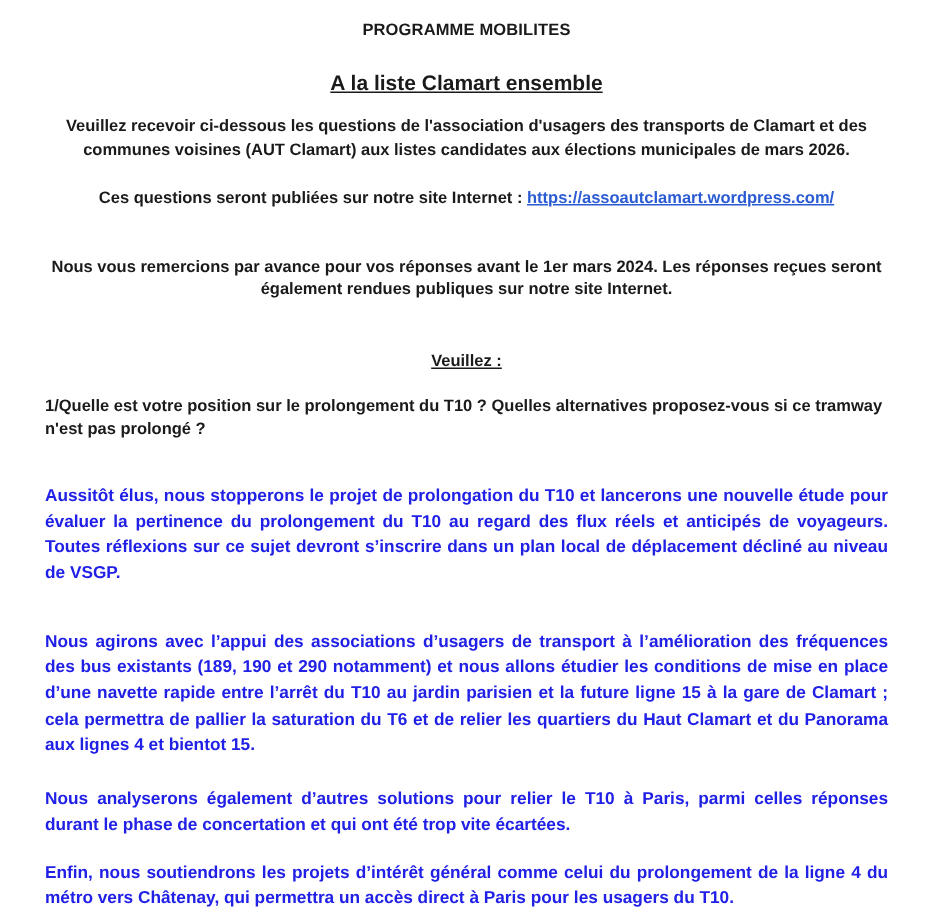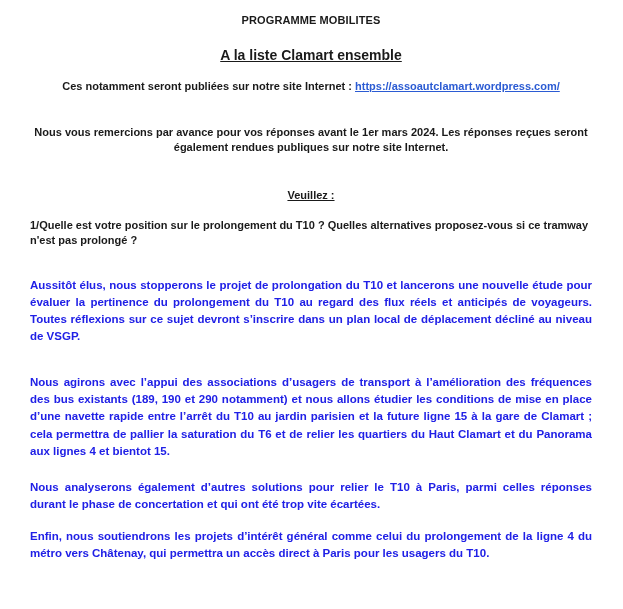--- a/index.html
+++ b/index.html
@@ -71,22 +71,23 @@
 </style>
 </head>
 <body>
 
 <div class="doc" style="--answer-blue: #2020e6; --link-blue: #2b5bd3; color: rgb(26, 26, 26); border-radius: 29px;">
 
   <p class="title center">PROGRAMME MOBILITES</p>
 
   <p class="addressee center">A la liste Clamart ensemble</p>
 
+  <p class="intro center">Veuillez recevoir ci-dessous les questions de l'association d'usagers des transports de Clamart et des communes voisines (AUT Clamart) aux listes candidates aux élections municipales de mars 2026.</p>
 
-  <p class="publish center"><span>Ces notamment seront publiées sur notre site Internet : </span><a href="#">https://assoautclamart.wordpress.com/</a></p>
+  <p class="publish center"><span>Ces questions seront publiées sur notre site Internet : </span><a href="#">https://assoautclamart.wordpress.com/</a></p>
 
   <p class="thanks center">Nous vous remercions par avance pour vos réponses avant le 1er mars 2024. Les réponses reçues seront également rendues publiques sur notre site Internet.</p>
 
   <p class="questions-heading center">Veuillez :</p>
 
   <p class="question">1/Quelle est votre position sur le prolongement du T10 ? Quelles alternatives proposez-vous si ce tramway n'est pas prolongé ?</p>
 
   <p class="answer">Aussitôt élus, nous stopperons le projet de prolongation du T10 et lancerons une nouvelle étude pour évaluer la pertinence du prolongement du T10 au regard des flux réels et anticipés de voyageurs. Toutes réflexions sur ce sujet devront s’inscrire dans un plan local de déplacement décliné au niveau de VSGP.</p>
 
   <p class="answer">Nous agirons avec l’appui des associations d’usagers de transport à l’amélioration des fréquences des bus existants (189, 190 et 290 notamment) et nous allons étudier les conditions de mise en place d’une navette rapide entre l’arrêt du T10 au jardin parisien et la future ligne 15 à la gare de Clamart ; cela permettra de pallier la saturation du T6 et de relier les quartiers du Haut Clamart et du Panorama aux lignes 4 et bientot 15.</p>

